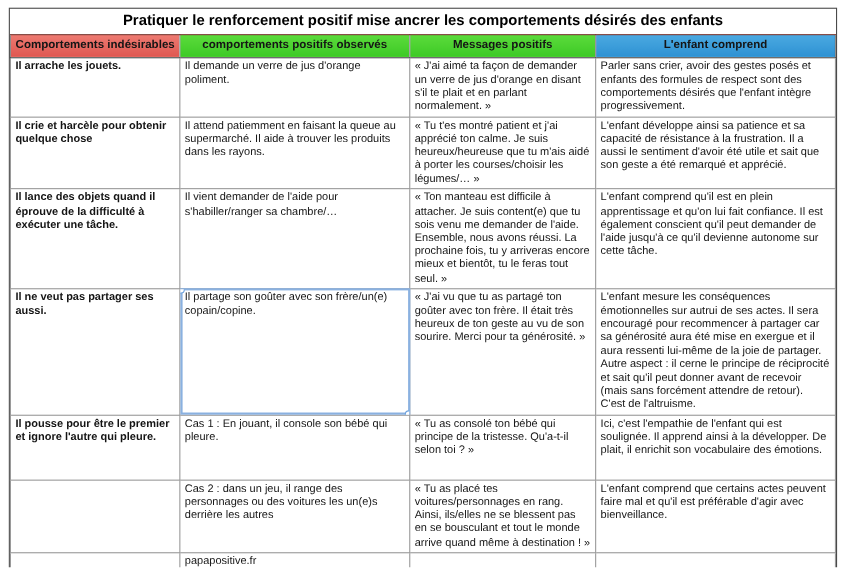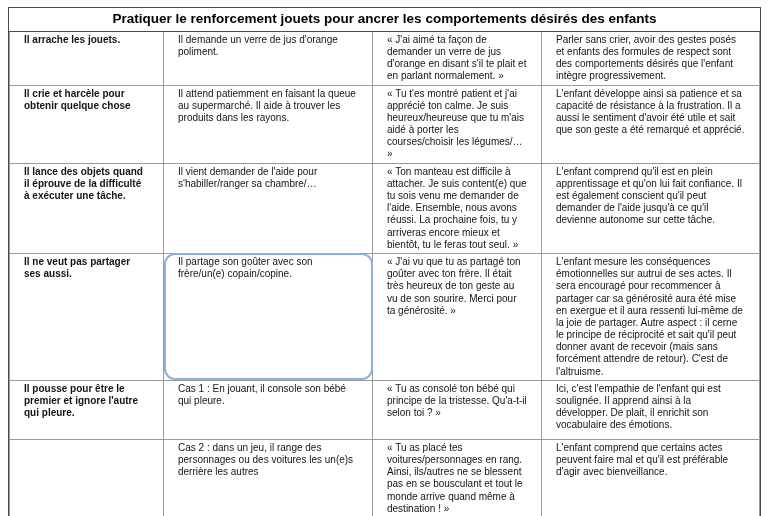--- a/index.html
+++ b/index.html
@@ -22,21 +22,21 @@
     border: 1px solid #4a4a4a;
   }
   table {
     width: 100%;
     border-collapse: collapse;
     table-layout: fixed;
   }
   td {
     border: 1px solid #9a9a9a;
     vertical-align: top;
-    padding: 2px 14px;
+    padding: 2px 4px;
     font-size: 10px;
     line-height: 1.22;
     color: #141414;
     overflow: hidden;
     word-wrap: break-word;
   }
   tr.title-row td {
     border: none;
     border-bottom: 1px solid #7a3a33;
     text-align: center;
@@ -57,21 +57,20 @@
     padding: 2px;
   }
   .hdr-red   { background: linear-gradient(180deg, #ee7b72 0%, #df5851 100%); }
   .hdr-green { background: linear-gradient(180deg, #5cdb3c 0%, #3dca26 100%); }
   .hdr-blue  { background: linear-gradient(180deg, #4ba9e1 0%, #2e92d3 100%); }
   td.c1 { font-weight: bold; }
   td.selected {
     position: relative;
     outline: 2px solid #8ab1e0;
     outline-offset: -2px;
-    border-radius: 11px;
   }
   .handle {
     position: absolute;
     width: 5px; height: 5px;
     background: #fff;
     border: 1px solid #6fa3dd;
     border-radius: 50%;
     z-index: 3;
   }
   .handle.tl { top: -3px; left: -3px; }
@@ -89,23 +88,29 @@
     <table>
       <colgroup>
         <col style="width:154px">
         <col style="width:209px">
         <col style="width:169px">
         <col style="width:218px">
       </colgroup>
 
       <tbody>
           <tr class="title-row" style="height:23px">
-        <td colspan="4">Pratiquer le renforcement jouets pour ancrer les comportements désirés des enfants</td>
+        <td colspan="4">Pratiquer le renforcement positif mise ancrer les comportements désirés des enfants</td>
       </tr>
 
+      <tr class="header-row" style="height:21px">
+        <td class="hdr-red">Comportements indésirables</td>
+        <td class="hdr-green">comportements positifs observés</td>
+        <td class="hdr-green">Messages positifs</td>
+        <td class="hdr-blue">L'enfant comprend</td>
+      </tr>
 
       <tr style="height:54px">
         <td class="c1">Il arrache les jouets.</td>
         <td>Il demande un verre de jus d'orange poliment.</td>
         <td>« J'ai aimé ta façon de demander un verre de jus d'orange en disant s'il te plait et en parlant normalement. »</td>
         <td>Parler sans crier, avoir des gestes posés et enfants des formules de respect sont des comportements désirés que l'enfant intègre progressivement.</td>
       </tr>
 
       <tr style="height:61px">
         <td class="c1">Il crie et harcèle pour obtenir quelque chose</td>
@@ -135,21 +140,21 @@
       <tr style="height:59px">
         <td class="c1">Il pousse pour être le premier et ignore l'autre qui pleure.</td>
         <td>Cas 1 : En jouant, il console son bébé qui pleure.</td>
         <td>« Tu as consolé ton bébé qui principe de la tristesse. Qu'a-t-il selon toi ? »</td>
         <td>Ici, c'est l'empathie de l'enfant qui est soulignée. Il apprend ainsi à la développer. De plait, il enrichit son vocabulaire des émotions.</td>
       </tr>
 
       <tr style="height:63px">
         <td class="c1"></td>
         <td>Cas 2 : dans un jeu, il range des personnages ou des voitures les un(e)s derrière les autres</td>
-        <td>« Tu as placé tes voitures/personnages en rang. Ainsi, ils/autres ne se blessent pas en se bousculant et tout le monde arrive quand même à destination ! »</td>
+        <td>« Tu as placé tes voitures/personnages en rang. Ainsi, ils/elles ne se blessent pas en se bousculant et tout le monde arrive quand même à destination ! »</td>
         <td>L'enfant comprend que certains actes peuvent faire mal et qu'il est préférable d'agir avec bienveillance.</td>
       </tr>
 
       <tr style="height:15px">
         <td></td>
         <td>
           <span class="doclink">papapositive.fr</span>
         </td>
         <td></td>
         <td></td>

